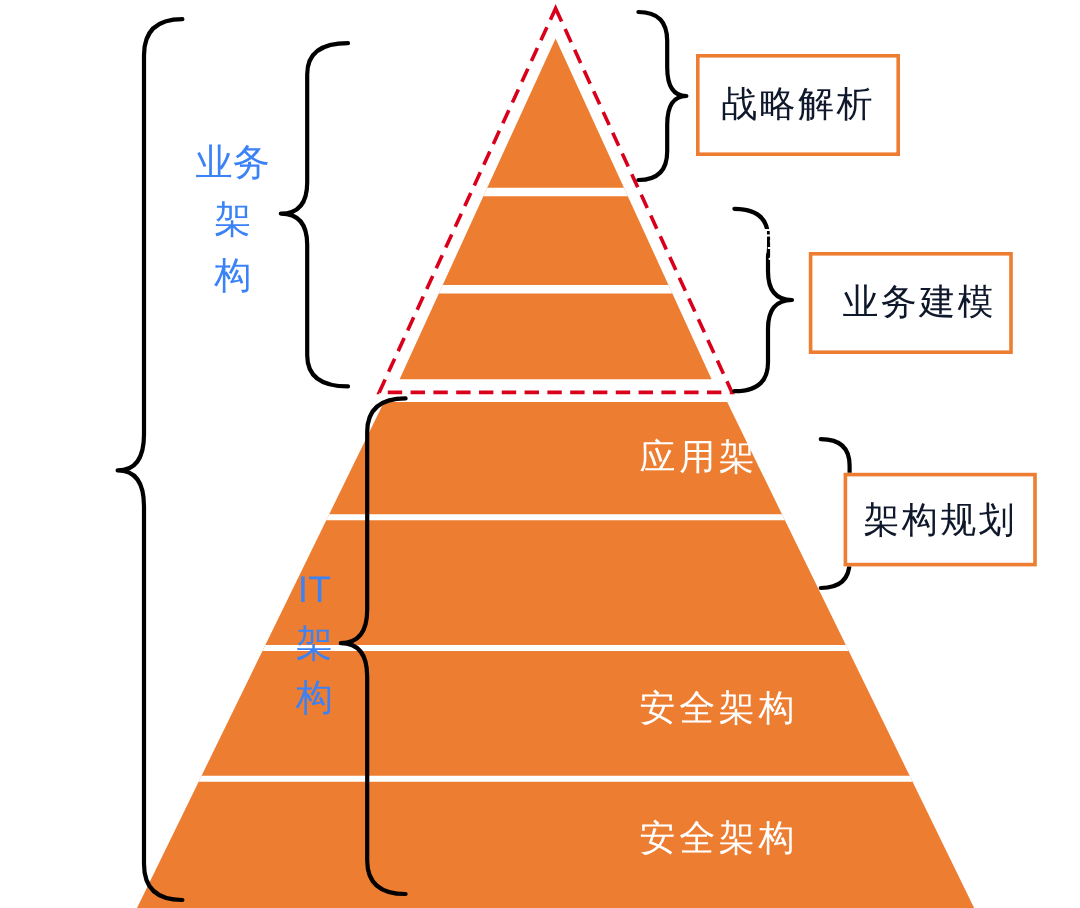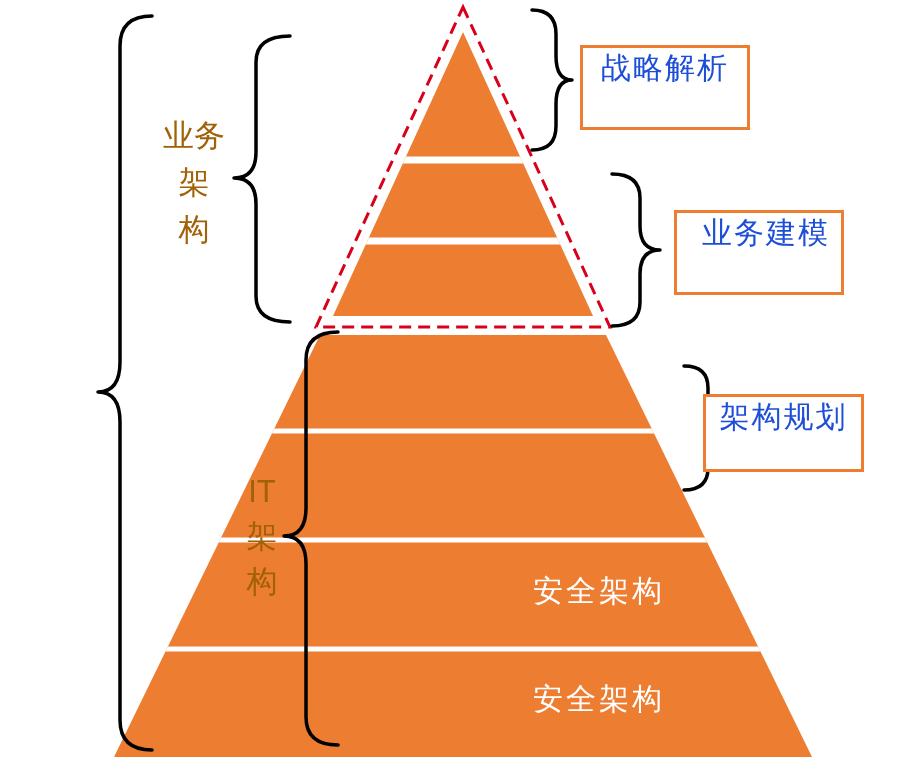--- a/index.html
+++ b/index.html
@@ -22,36 +22,37 @@
     font-size: 30px;
     letter-spacing: 3px;
     line-height: 38px;
     white-space: nowrap;
   }
 
   .side-label {
     position: absolute;
     width: 84px;
     text-align: center;
-    color: #a16207;
+    color: #3b82f6;
     font-size: 31px;
     font-weight: 500;
   }
   .side-label span { display: block; }
   .side-label.enterprise { left: 4px;  top: 356px; line-height: 40px; }
   .side-label.business   { left: 152px; top: 112px; line-height: 47px; }
   .side-label.it         { left: 220px; top: 469px; line-height: 45px; }
 
   .anno-box {
     position: absolute;
     border: 3px solid #ED7D31;
     background: #ffffff;
     display: flex;
+    align-items: center;
     justify-content: center;
-    color: #1d4ed8;
+    color: #0f172a;
     font-size: 30px;
     letter-spacing: 2px;
     box-sizing: border-box;
   }
   .anno-box.strategy { left: 580px; top: 45px;  width: 170px; height: 85px; }
   .anno-box.modeling { left: 674px; top: 210px; width: 170px; height: 85px; padding-left: 14px; }
   .anno-box.planning { left: 703px; top: 394px; width: 161px; height: 78px; }
 </style>
 </head>
 <body>
@@ -90,20 +91,22 @@
       <path d="M290,36 Q256,36 256,62 L256,152 Q256,178 234,178 Q256,178 256,204 L256,296 Q256,322 290,322" stroke="#000000"></path>
       <path d="M338,332 Q306,332 306,360 L306,508 Q306,536 284,536 Q306,536 306,564 L306,717 Q306,745 338,745" stroke="#000000"></path>
 
       <path d="M532,10 Q556,10 556,34 L556,56 Q556,80 572,80 Q556,80 556,104 L556,126 Q556,150 532,150" stroke="#000000"></path>
       <path d="M612,174 Q640,174 640,198 L640,226 Q640,250 660,250 Q640,250 640,274 L640,302 Q640,326 612,326" stroke="#000000"></path>
       <path d="M684,366 Q708,366 708,388 L708,408 Q708,428 726,428 Q708,428 708,448 L708,468 Q708,490 684,490" stroke="#000000"></path>
     </g>
   </svg>
 
   <div class="layer-label" style="top:112px">战略层</div>
+  <div class="layer-label" style="top:186px">战术层</div>
+  <div class="layer-label" style="top:363px">应用架构</div>
   <div class="layer-label" style="top:572px">安全架构</div>
   <div class="layer-label" style="top:680px">安全架构</div>
 
   <div class="side-label business">
     <span>业务</span>
     <span>架</span>
     <span>构</span>
   </div>
   <div class="side-label it">
     <span>IT</span>

